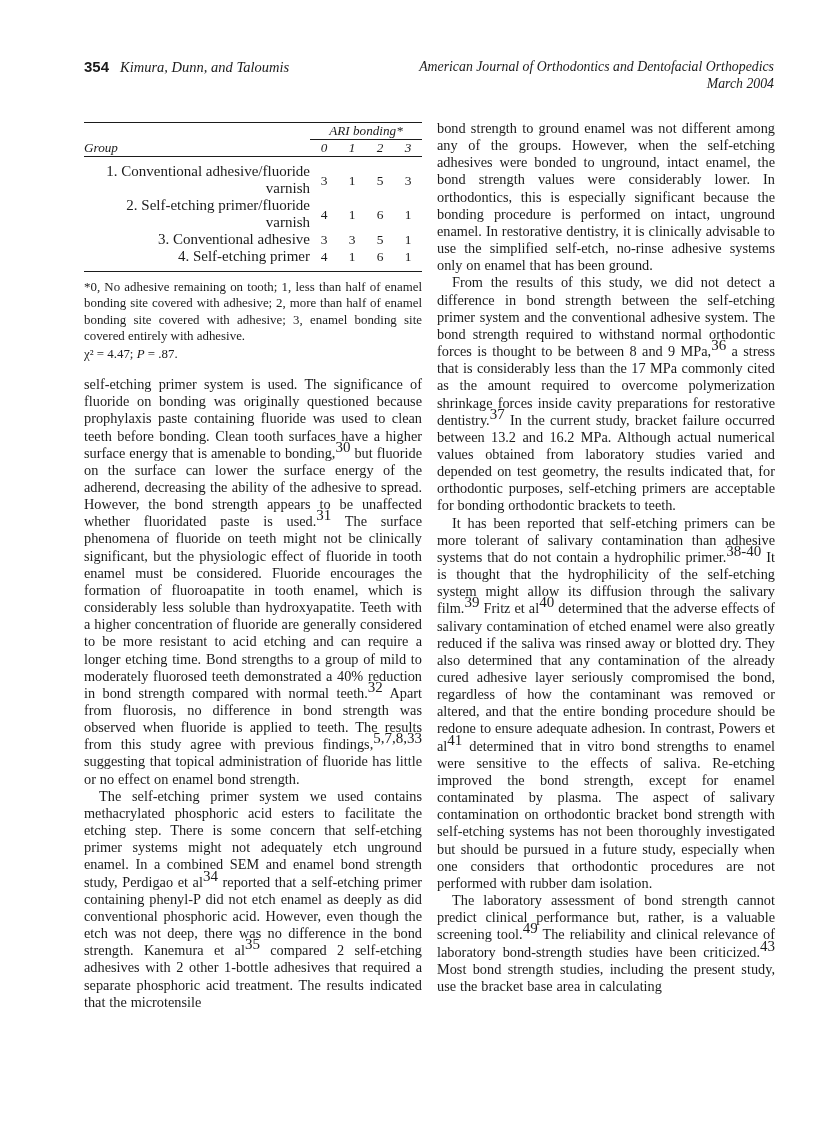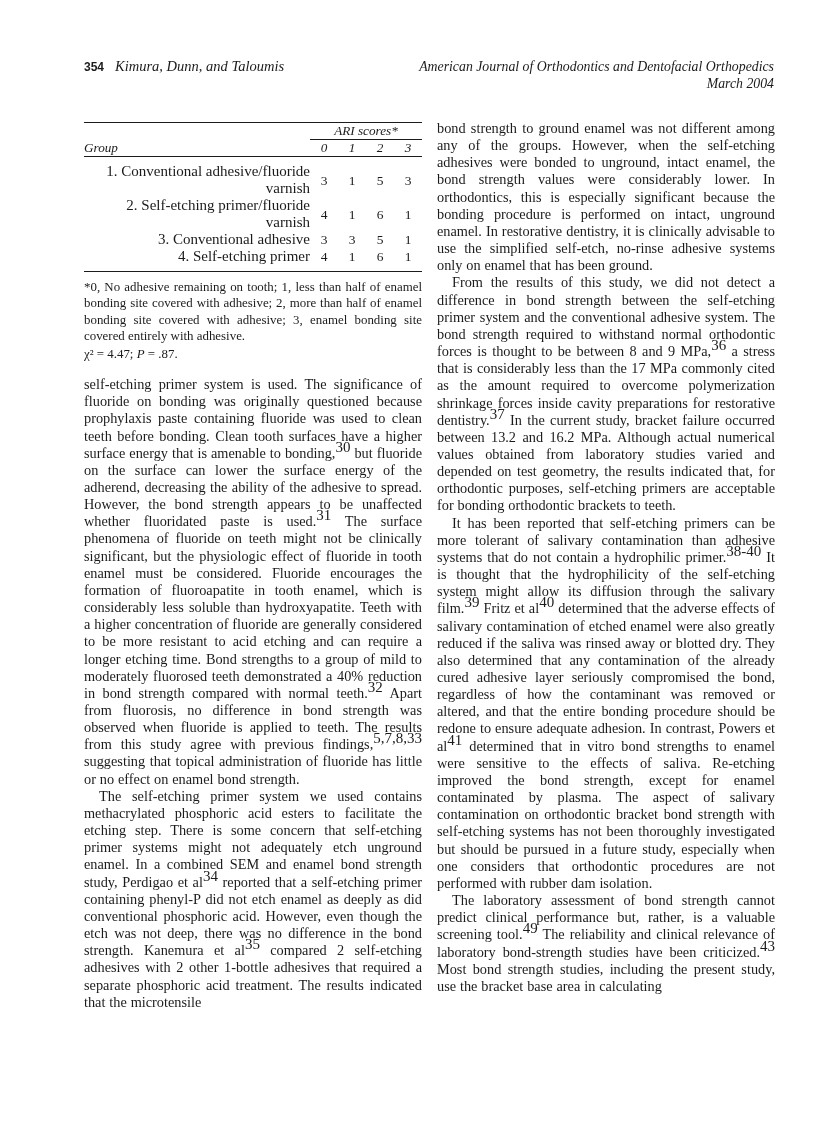--- a/index.html
+++ b/index.html
@@ -12,21 +12,21 @@
     overflow:hidden;
   }
   
   .header {
     position:absolute; top:58px; left:84px; width:690px;
     display:flex; justify-content:space-between; align-items:flex-start;
   }
   .header-left { display:flex; align-items:baseline; }
   .folio {
     font-family:"Liberation Sans", sans-serif;
-    font-weight:bold; font-size:12px; margin-right:11px;
+    font-weight:bold; font-size:15px; margin-right:11px;
   }
   .authors { font-style:italic; font-size:14.5px; }
   .header-right {
     text-align:right; font-style:italic; font-size:13.8px; line-height:17px;
   }
   
   .col { position:absolute; width:338px; }
   .col-left  { left:84px;  top:122px; }
   .col-right { left:437px; top:120px; }
   .para {
@@ -84,21 +84,21 @@
       <div>March 2004</div>
     </div>
   </div>
 
   <div class="col col-left">
     <div class="table-block">
       <table class="ari">
         <thead>
           <tr>
             <th></th>
-            <th class="ari-span" colspan="4">ARI scores*</th>
+            <th class="ari-span" colspan="4">ARI bonding*</th>
           </tr>
           <tr class="hdr">
             <th class="group-h">Group</th>
             <th class="score-h">0</th>
             <th class="score-h">1</th>
             <th class="score-h">2</th>
             <th class="score-h">3</th>
           </tr>
         </thead>
         <tbody id="ari-rows">

